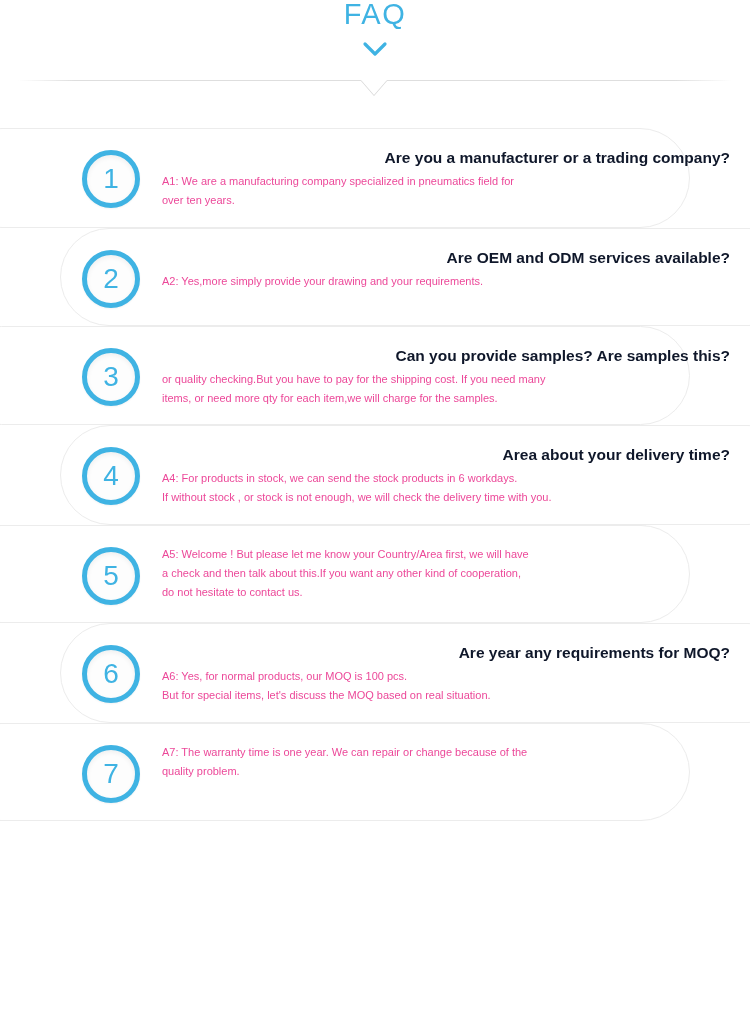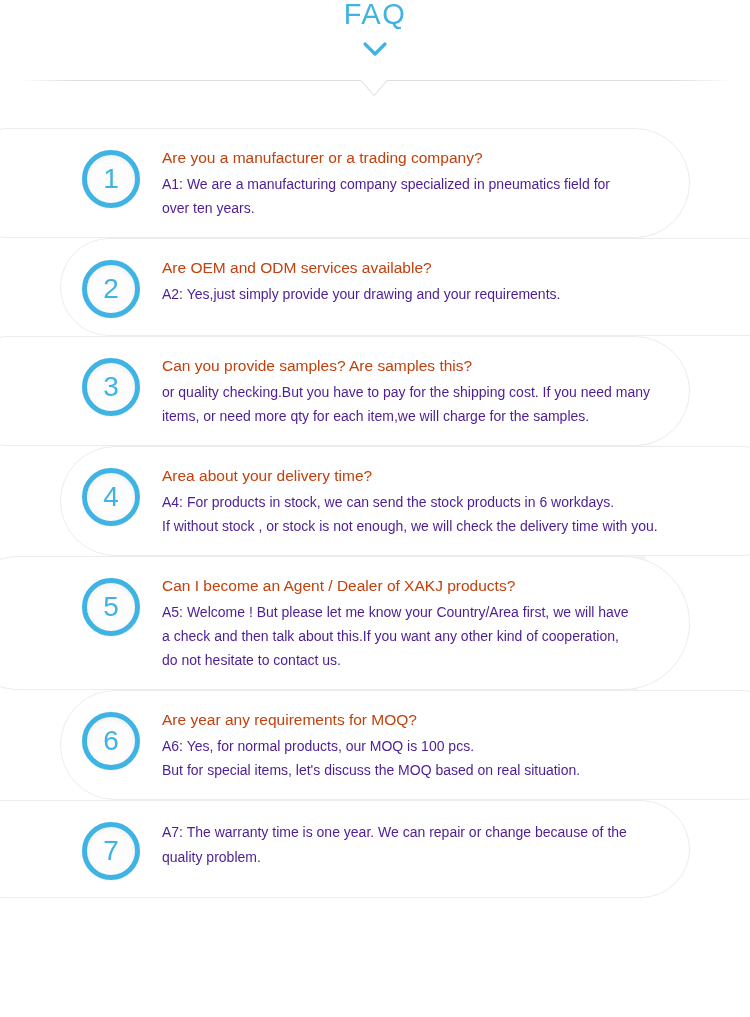--- a/index.html
+++ b/index.html
@@ -142,31 +142,32 @@
     line-height:1;
   }
 
   .qa {
     flex:1 1 auto;
     margin-left:22px;
     padding-top:2px;
   }
 
   .question {
-    color:#c2410c;
+    color:#0f172a;
     font-size:15.5px;
-    font-weight:normal;
+    font-weight:bold;
     line-height:1.35;
     margin-bottom:3px;
     white-space:nowrap;
+    text-align:right;
   }
 
   .answer {
-    color:#4c1d95;
-    font-size:14px;
+    color:#ec4899;
+    font-size:11px;
     line-height:1.72;
     font-weight:400;
   }
   .answer .ln { display:block; white-space:nowrap; }
 </style>
 </head>
 <body>
 
 <div id="page">
 
@@ -245,21 +246,21 @@
       </div>
     </div>
 
     <div class="faq-item side-right">
       <div class="card"></div>
       <div class="row-inner">
         <div class="num-circle">2</div>
         <div class="qa">
           <div class="question">Are OEM and ODM services available?</div>
           <div class="answer">
-            <span class="ln">A2: Yes,just simply provide your drawing and your requirements.</span>
+            <span class="ln">A2: Yes,more simply provide your drawing and your requirements.</span>
           </div>
         </div>
       </div>
     </div>
 
     <div class="faq-item side-left">
       <div class="card"></div>
       <div class="row-inner">
         <div class="num-circle">3</div>
         <div class="qa">
@@ -284,21 +285,20 @@
           </div>
         </div>
       </div>
     </div>
 
     <div class="faq-item side-left">
       <div class="card"></div>
       <div class="row-inner">
         <div class="num-circle">5</div>
         <div class="qa">
-          <div class="question">Can I become an Agent / Dealer of XAKJ products?</div>
           <div class="answer">
             <span class="ln">A5: Welcome ! But please let me know your Country/Area first, we will have</span>
             <span class="ln">a check and then talk about this.If you want any other kind of cooperation,</span>
             <span class="ln">do not hesitate to contact us.</span>
           </div>
         </div>
       </div>
     </div>
 
     <div class="faq-item side-right">

